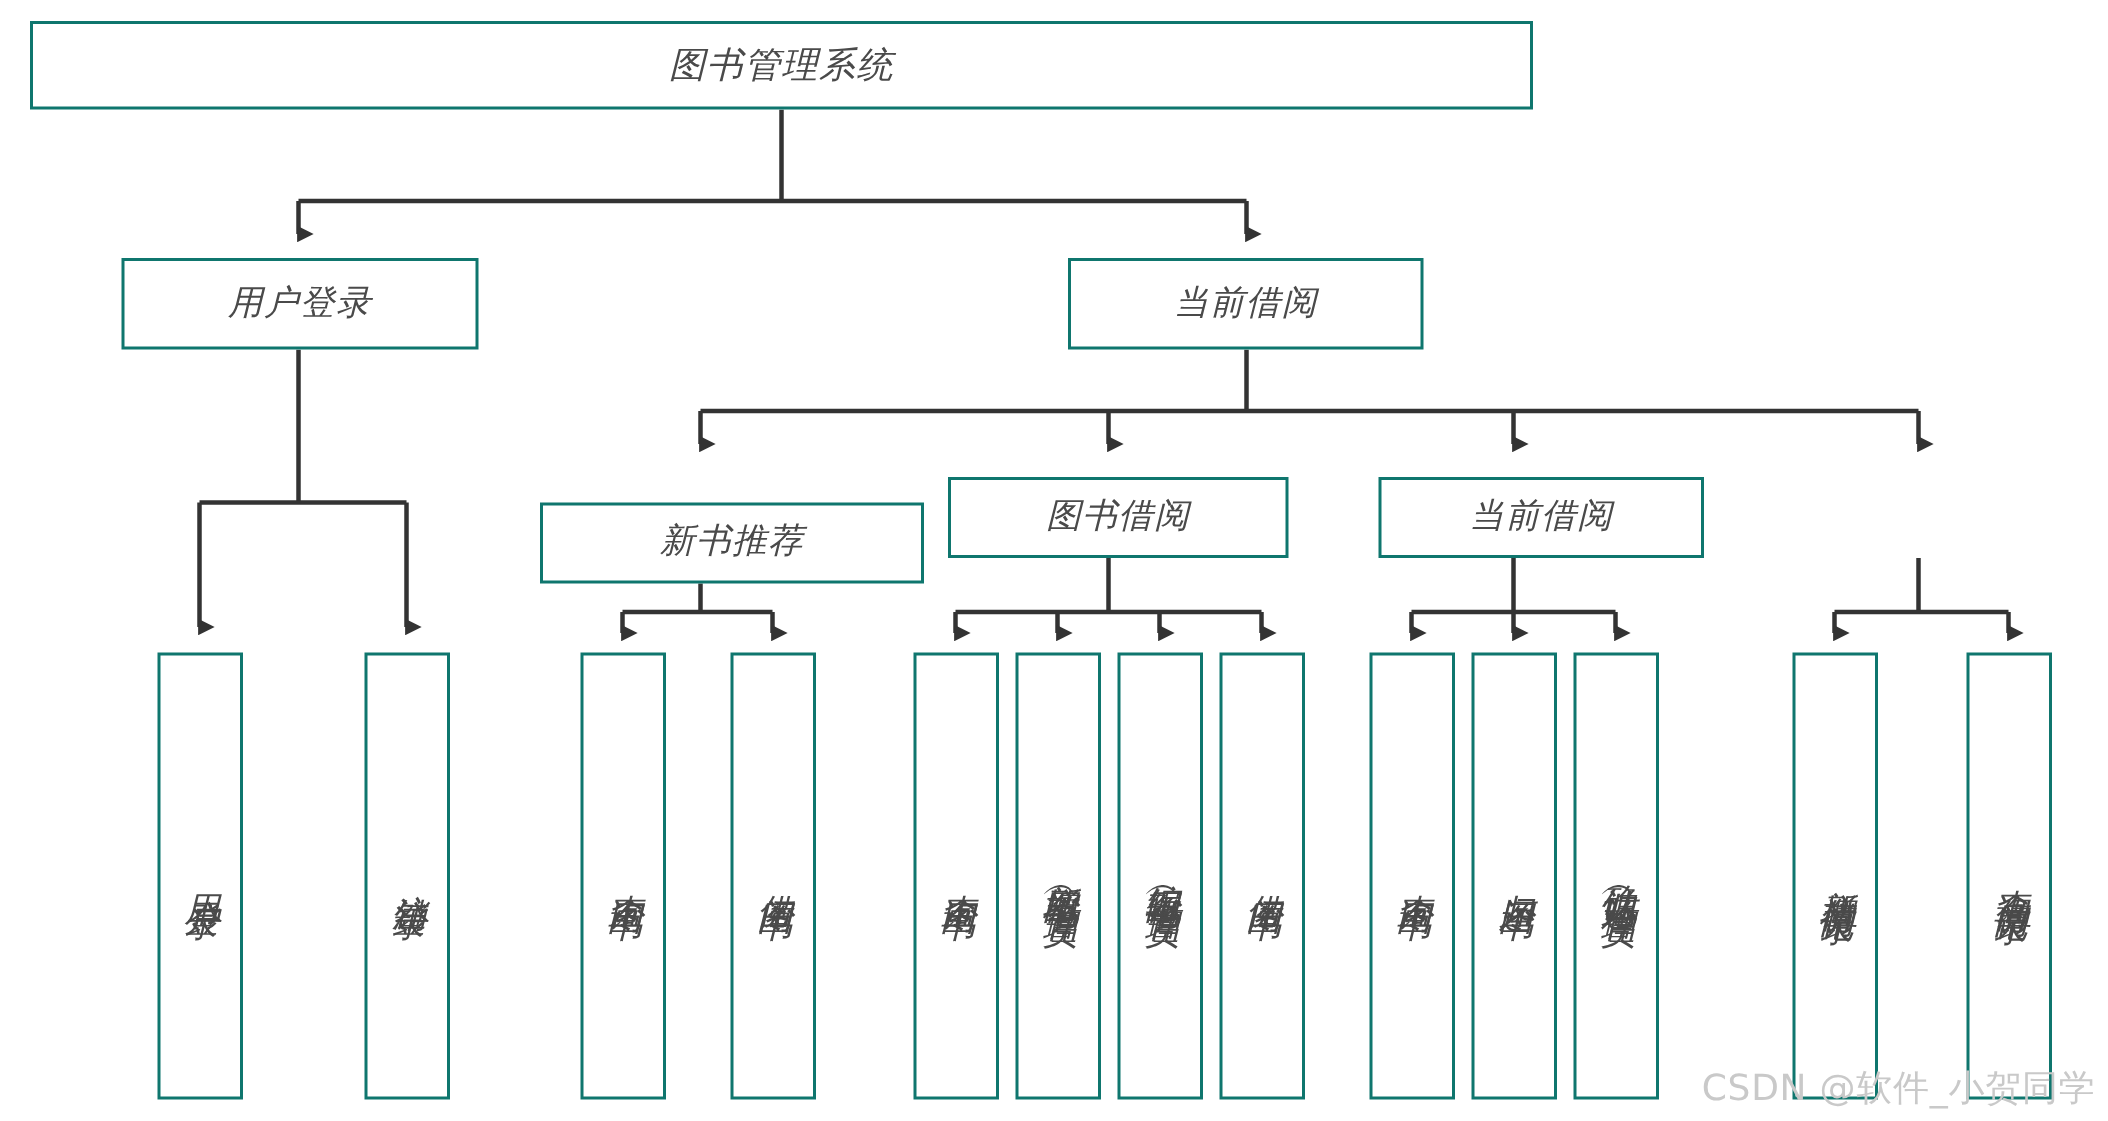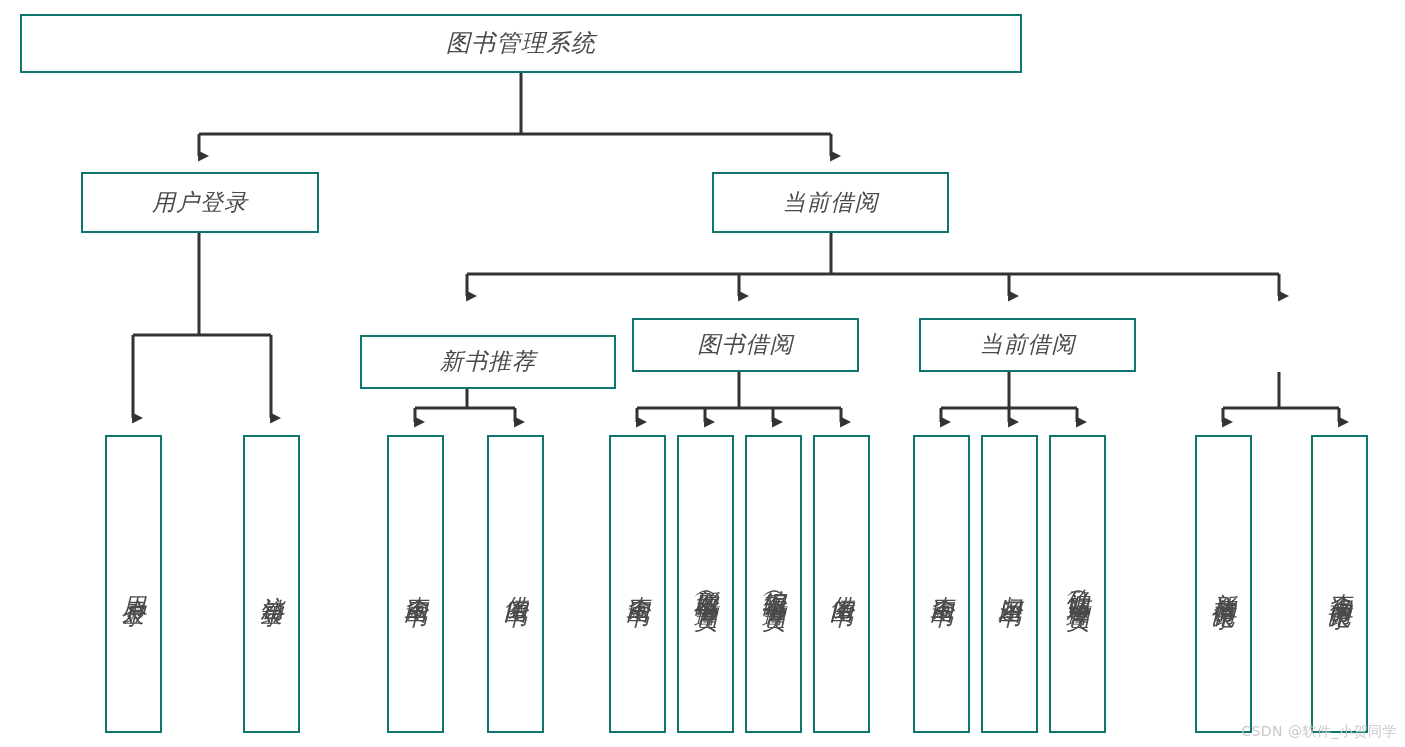--- a/index.html
+++ b/index.html
@@ -61,21 +61,21 @@
     white-space: nowrap;
   }
   .node.root .node-label {
     font-size: 24px;
   }
   .watermark {
     position: absolute;
     right: 8px;
     bottom: 6px;
     color: #c9c9c9;
-    font-size: 14px;
+    font-size: 24px;
     letter-spacing: 0.5px;
     white-space: nowrap;
     z-index: 3;
     font-family: "DejaVu Sans", "Liberation Sans", sans-serif;
   }
 </style>
 </head>
 <body>
 
 <div id="canvas">

